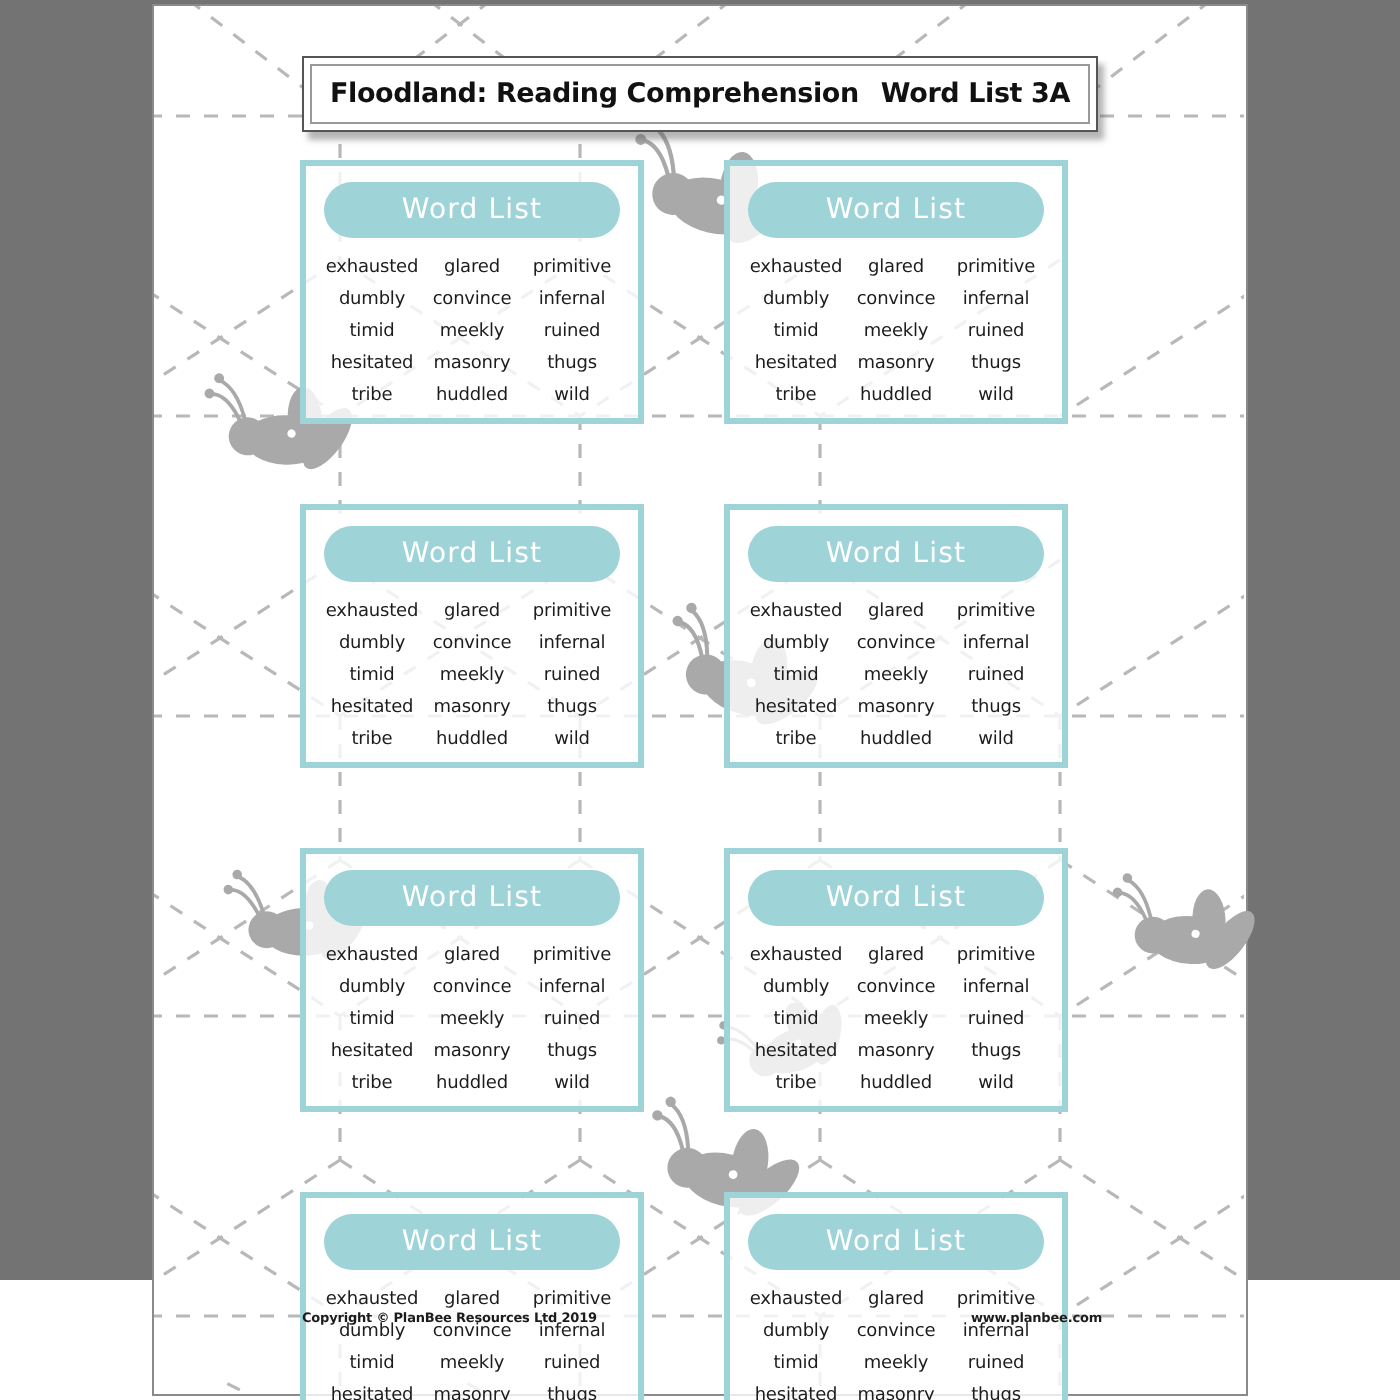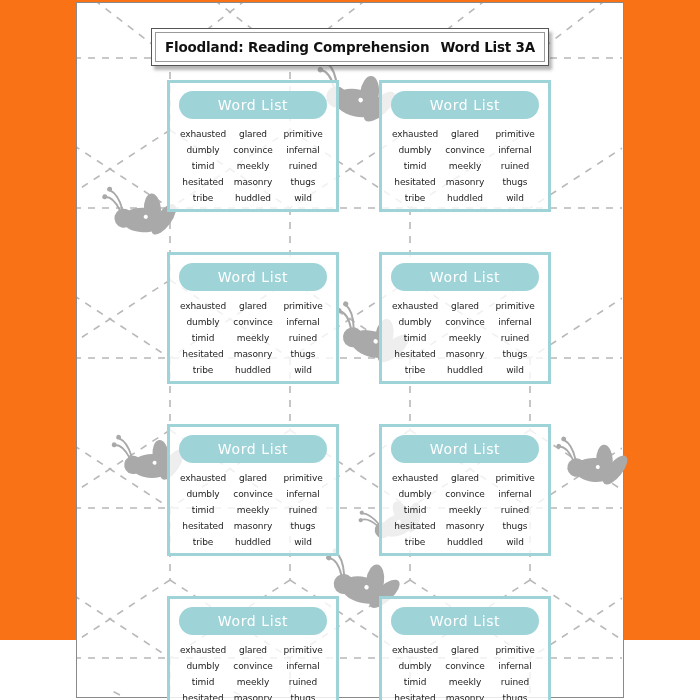--- a/index.html
+++ b/index.html
@@ -10,21 +10,21 @@
     height: 700px;
     overflow: hidden;
     background: #ffffff;
     font-family: "Liberation Sans", sans-serif;
   }
 
   #root {
     position: relative;
     width: 700px;
     height: 640px;
-    background: #f97316;
+    background: #737373;
   }
 
   
   .page-sheet {
     position: absolute;
     left: 76px;
     top: 2px;
     width: 548px;
     height: 696px;
     background: #ffffff;
@@ -89,21 +89,21 @@
     font-weight: bold;
     font-size: 13.5px;
     color: #111111;
     letter-spacing: -0.2px;
     white-space: nowrap;
   }
 
   
   .card-grid {
     position: absolute;
-    left: 167px;
+    left: 150px;
     top: 80px;
     width: 392px;
     height: 570px;
     display: grid;
     grid-template-columns: 172px 172px;
     grid-template-rows: repeat(4, 132px);
     column-gap: 48px;
     row-gap: 13px;
     z-index: 4;
     gap: 40px;
@@ -506,14 +506,18 @@
         <span class="word-cell">masonry</span>
         <span class="word-cell">thugs</span>
         <span class="word-cell">tribe</span>
         <span class="word-cell">huddled</span>
         <span class="word-cell">wild</span>
       </div>
     </div>
 
   </div>
 
+  <div class="footer-row">
+    <span class="footer-copyright">Copyright © PlanBee Resources Ltd 2019</span>
+    <span class="footer-website">www.planbee.com</span>
+  </div>
 
 </div>
 
 </body></html>

